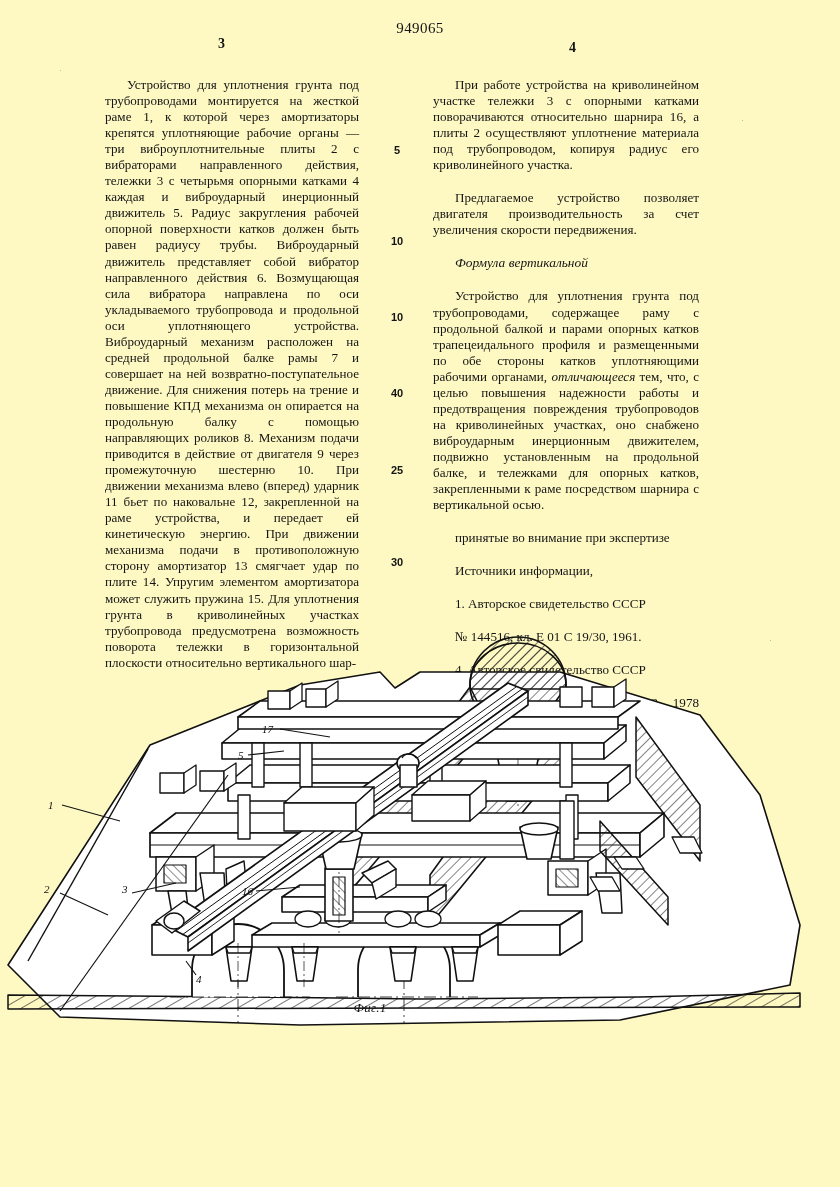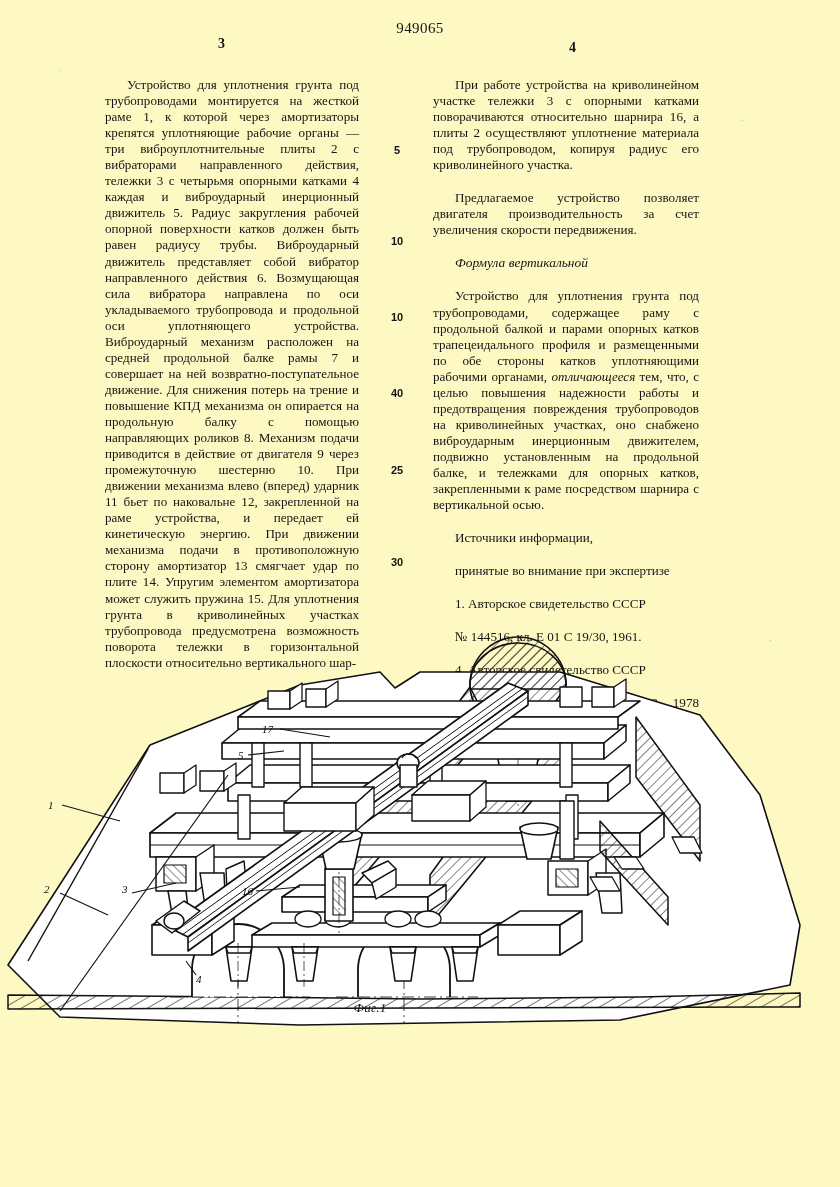--- a/index.html
+++ b/index.html
@@ -162,22 +162,22 @@
     </div>
 
     <div class="col col-right">
       <p>При работе устройства на криволинейном участке тележки 3 с опорными катками поворачиваются относительно шарнира 16, а плиты 2 осуществляют уплотнение материала под трубопроводом, копируя радиус его криволинейного участка.</p>
       <p>Предлагаемое устройство позволяет двигателя производительность за счет увеличения скорости передвижения.</p>
 
       <p class="section-title">Формула вертикальной</p>
 
       <p><span>Устройство для уплотнения грунта под трубопроводами, содержащее раму с продольной балкой и парами опорных катков трапецеидального профиля и размещенными по обе стороны катков уплотняющими рабочими органами, </span><span class="em-claim">отличающееся</span><span> тем, что, с целью повышения надежности работы и предотвращения повреждения трубопроводов на криволинейных участках, оно снабжено виброударным инерционным движителем, подвижно установленным на продольной балке, и тележками для опорных катков, закрепленными к раме посредством шарнира с вертикальной осью.</span></p>
 
+      <p class="sources-head">принятые во внимание при экспертизе</p>
       <p class="sources-head">Источники информации,</p>
-      <p class="sources-head">принятые во внимание при экспертизе</p>
 
       <p class="ref-line ind">1. Авторское свидетельство СССР</p>
       <p class="ref-line">№ 144516, кл. Е 01 С 19/30, 1961.</p>
       <p class="ref-line ind">4. Авторское свидетельство СССР</p>
       <p class="ref-line">№ 678136, кл. Е 02 D 3/02, 1978 (прототип).</p>
     </div>
   </div>
 
   <div class="line-numbers">
     <span style="top:84px">5</span>

